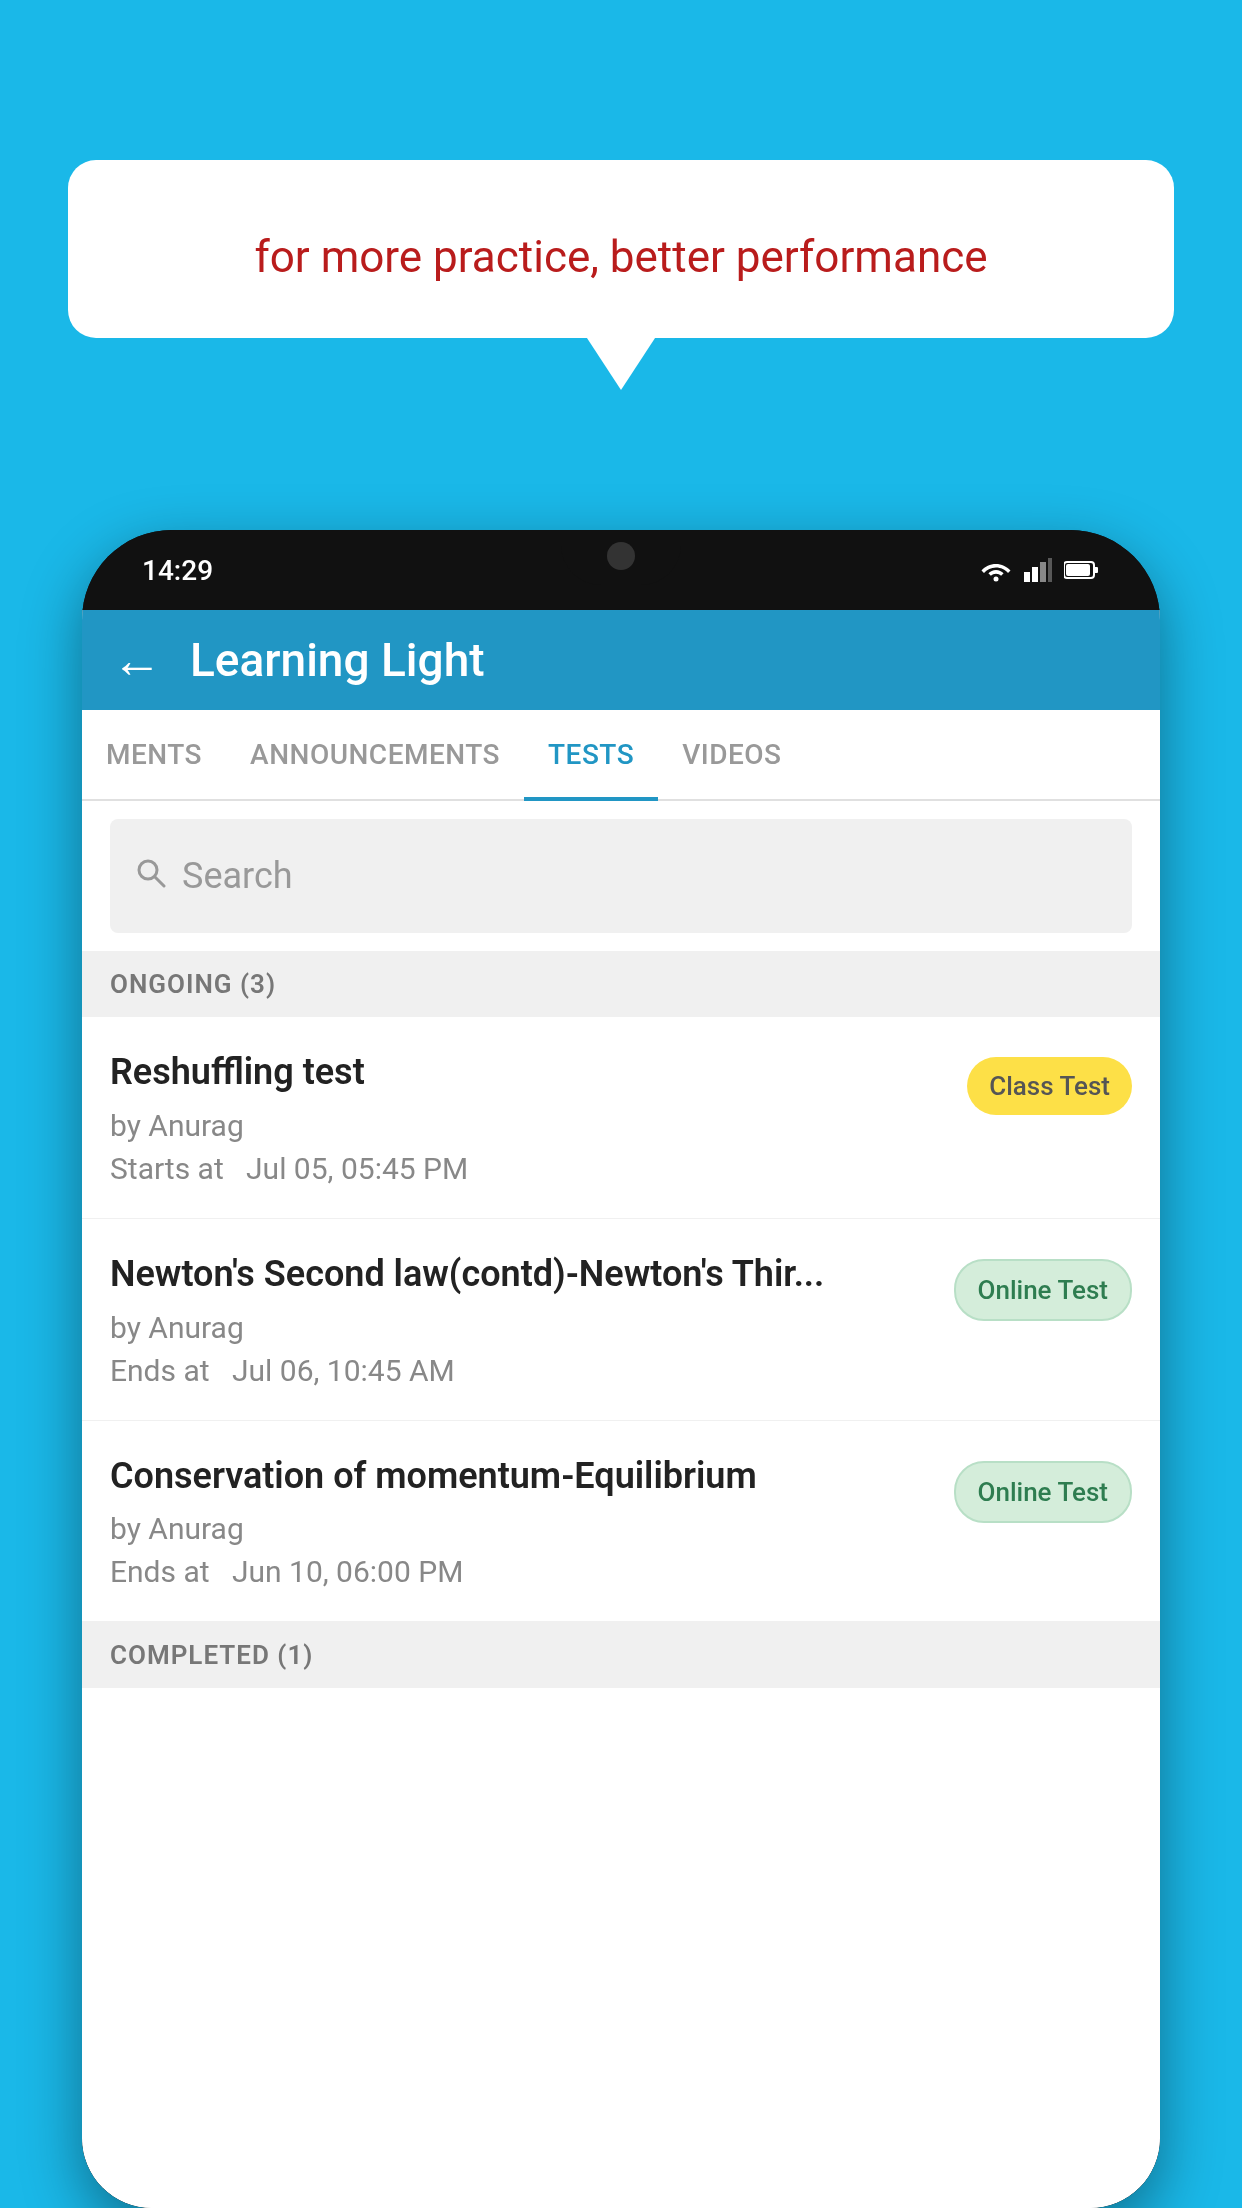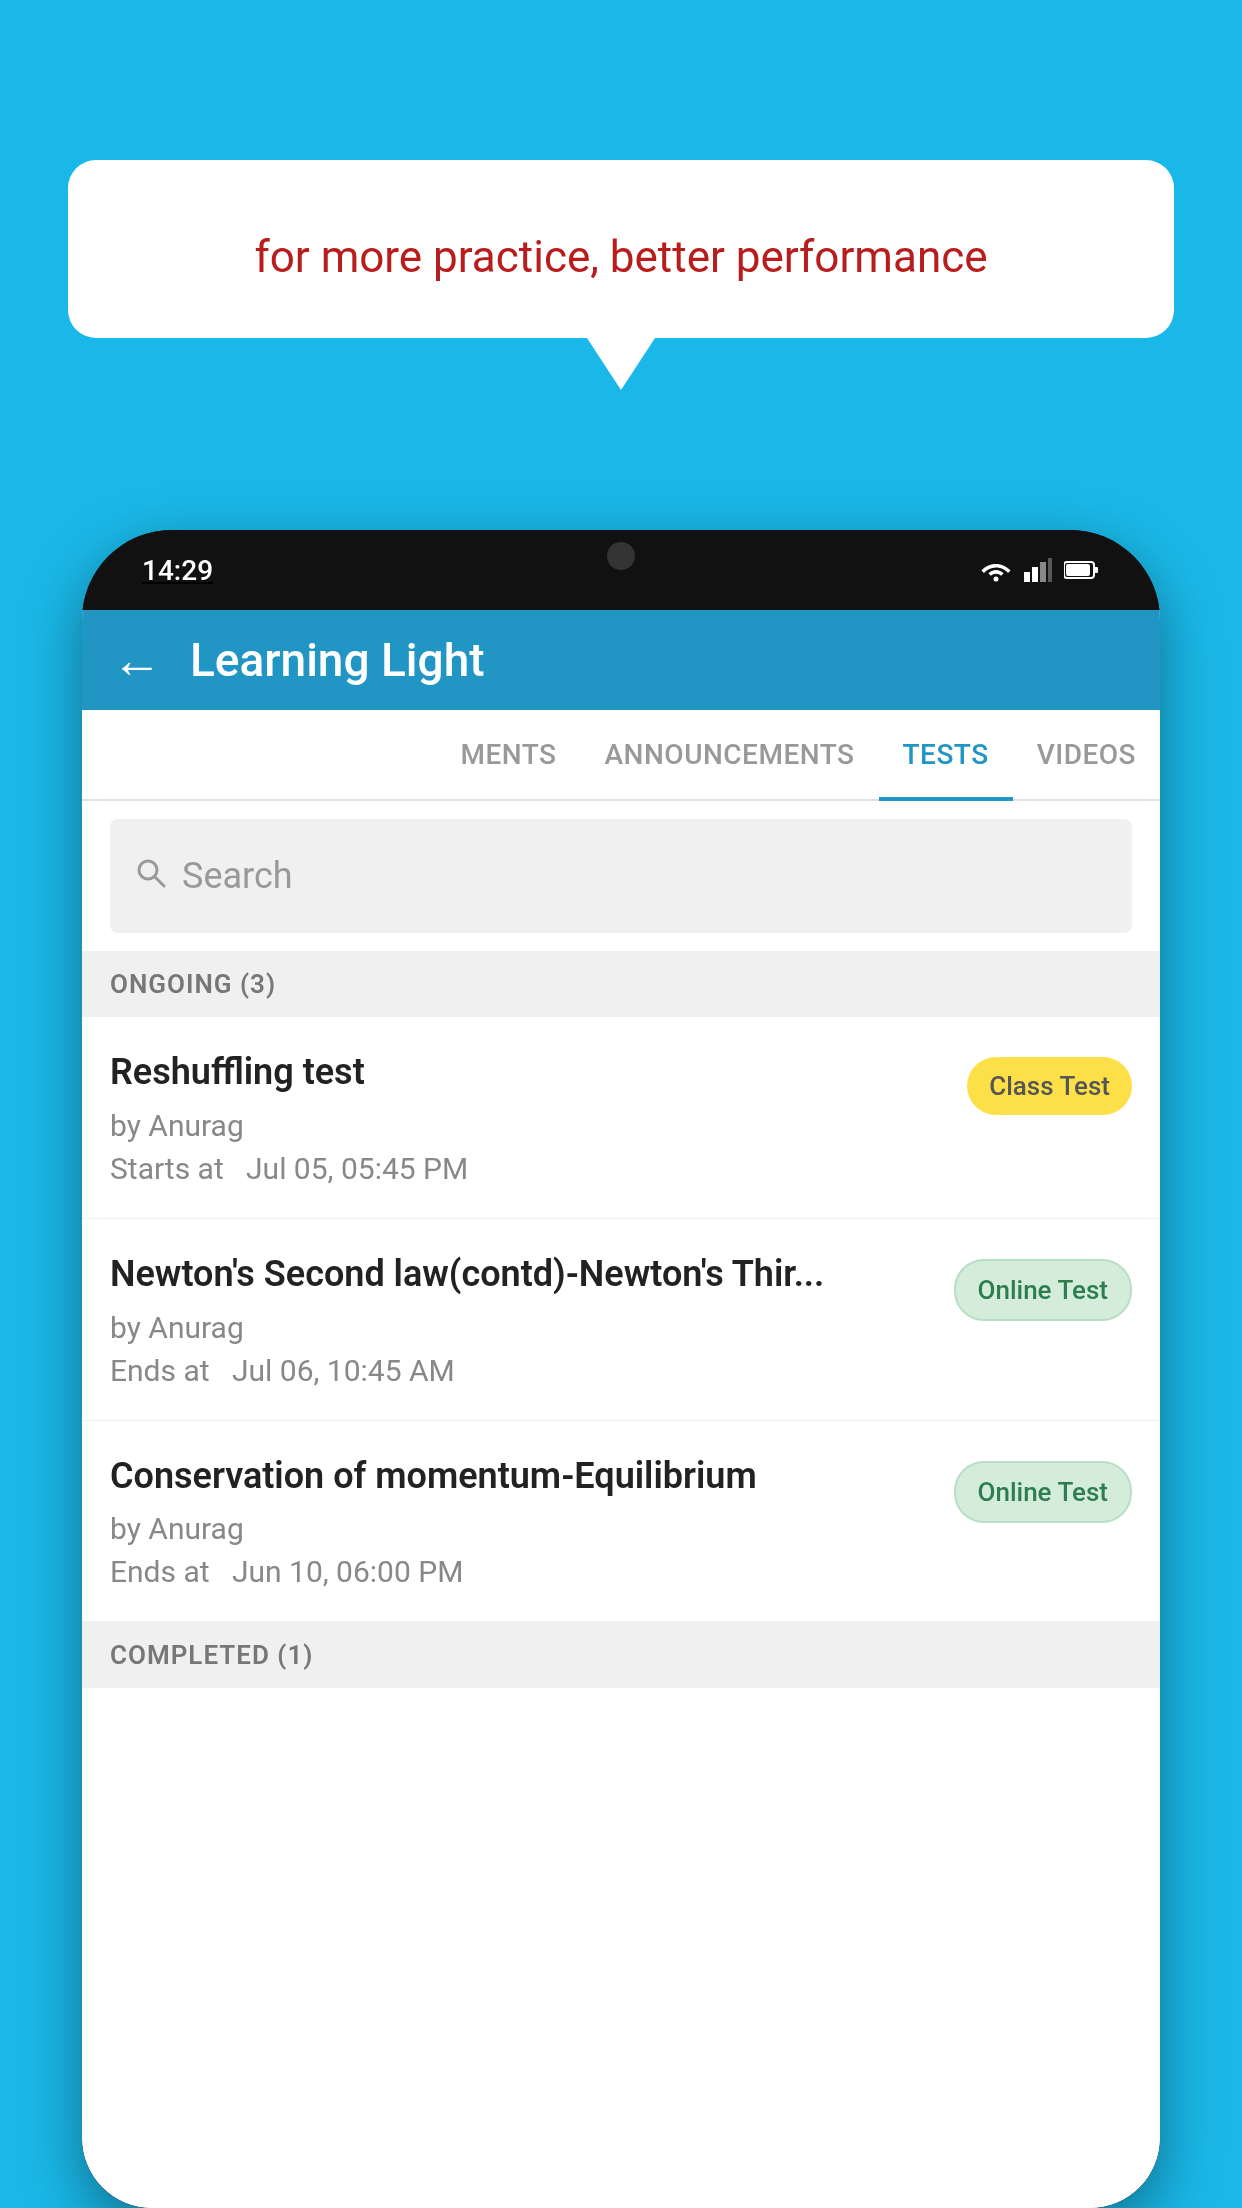--- a/index.html
+++ b/index.html
@@ -65,21 +65,20 @@
 
     
     .phone-top {
       background: #111;
       height: 80px;
       display: flex;
       align-items: center;
       justify-content: space-between;
       padding: 0 60px;
       position: relative;
-      text-decoration: underline;
     }
     .phone-notch {
       position: absolute;
       top: 0;
       left: 50%;
       transform: translateX(-50%);
       width: 120px;
       height: 55px;
       background: #111;
       border-radius: 0 0 40px 40px;
@@ -142,21 +141,20 @@
       font-size: 46px;
       font-weight: 500;
     }
 
     
     .tabs-bar {
       background: white;
       display: flex;
       border-bottom: 2px solid #e0e0e0;
       flex-shrink: 0;
-      justify-content: flex-end;
     }
     .tab-item {
       padding: 28px 24px;
       font-size: 28px;
       color: #999;
       font-weight: 500;
       letter-spacing: 0.5px;
       text-transform: uppercase;
       cursor: pointer;
       position: relative;

